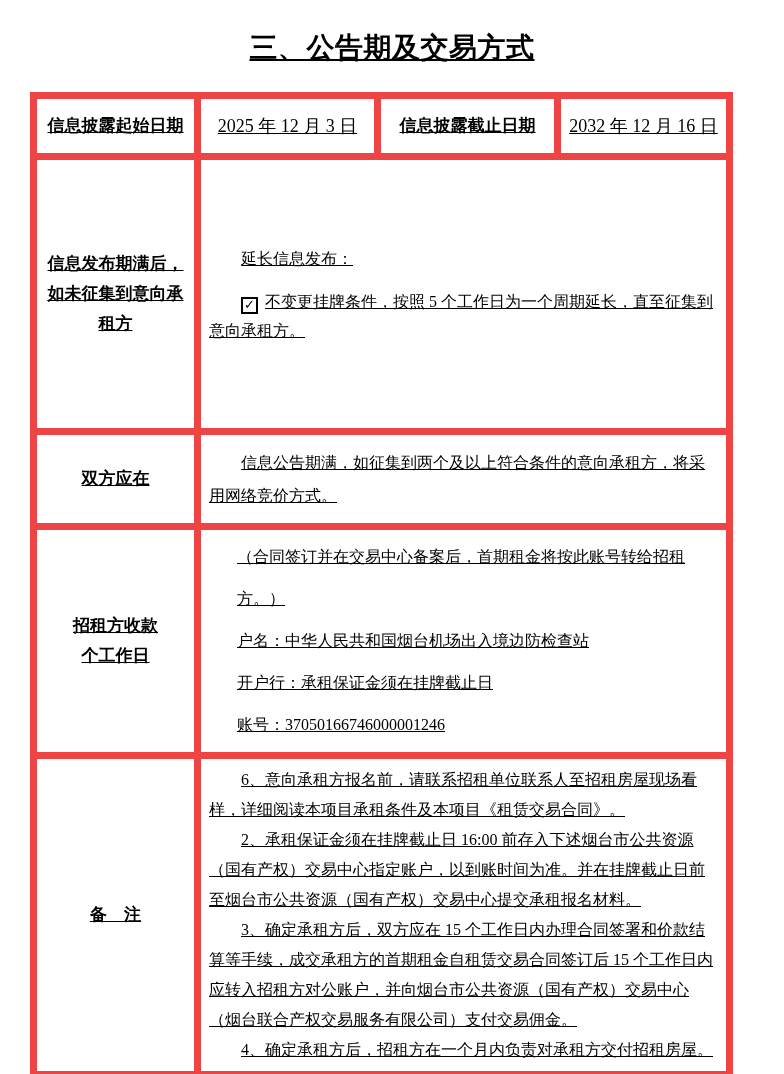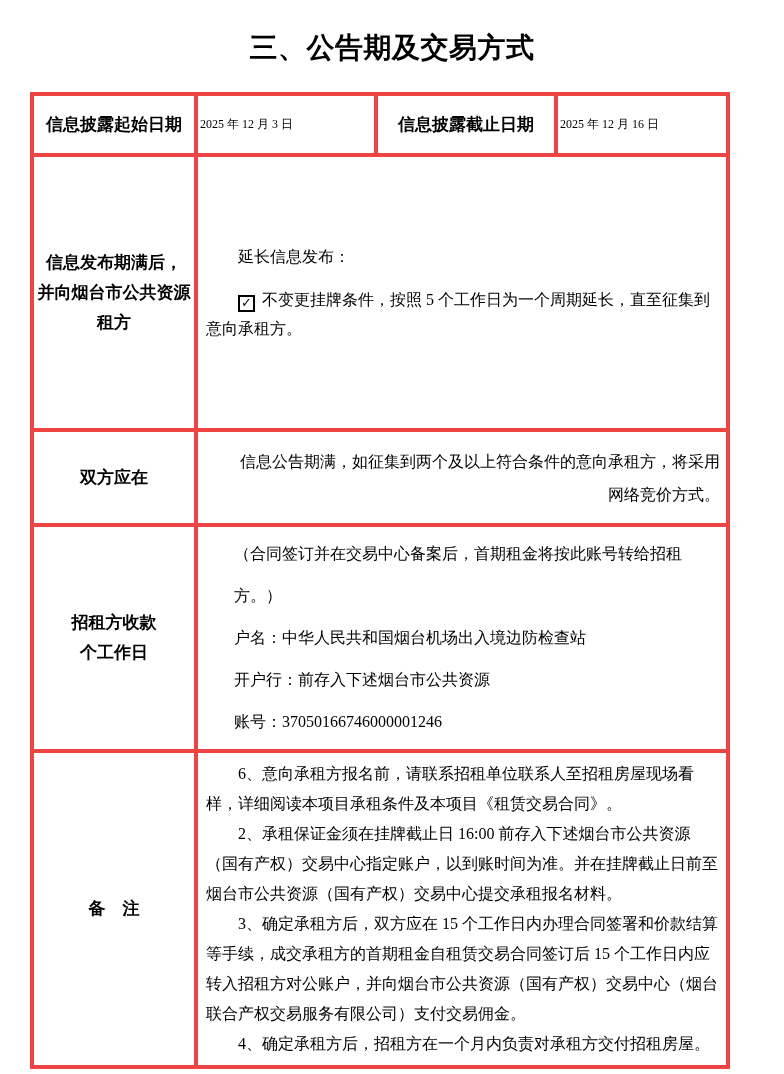--- a/index.html
+++ b/index.html
@@ -9,38 +9,39 @@
     width: 784px;
     height: 1074px;
     font-family: "Liberation Serif", "DejaVu Serif", serif;
     color: #000000;
   }
   .page {
     position: relative;
     width: 784px;
     height: 1074px;
     overflow: hidden;
+    text-decoration: underline;
   }
   .title {
     margin: 33px 0 0 0;
     text-align: center;
     font-size: 28px;
     line-height: 30px;
     font-weight: bold;
     letter-spacing: 0.5px;
   }
   table.doc-table {
     border-collapse: collapse;
     table-layout: fixed;
     margin: 29px 0 0 30px;
     width: 696px;
     border: 4px solid #000000;
   }
   td {
-    border: 4px solid #ef4444;
+    border: 7px solid #ef4444;
     vertical-align: middle;
     overflow: hidden;
   }
   col.c1 { width: 164px; }
   col.c2 { width: 180px; }
   col.c3 { width: 180px; }
   col.c4 { width: 172px; }
   tr.r1 { height: 61px; }
   tr.r2 { height: 61px; }
   tr.r3 { height: 275px; }
@@ -49,36 +50,37 @@
   tr.r6 { height: 301px; }
   td.label {
     font-weight: bold;
     font-size: 17px;
     line-height: 30px;
     text-align: center;
     padding: 2px;
   }
   td.prewrap { white-space: pre-line; }
   td.value {
-    font-size: 12px;
+    font-size: 18px;
+    text-align: center;
     padding: 2px;
   }
   td.content {
     font-size: 16px;
     text-align: left;
     padding: 6px 6px 6px 8px;
   }
   p.para {
     margin: 0;
     line-height: 30px;
   }
   p.indent { text-indent: 2em; }
   tr.r3 p.para { line-height: 29px; }
   tr.r3 p.para-intro { margin-bottom: 14px; }
-  tr.r4 p.para { line-height: 33px; text-align: right; }
+  tr.r4 p.para { line-height: 33px; }
   td.account { padding-left: 36px; }
   td.account p.para { line-height: 42px; }
   td.remarks p.para { line-height: 30px; }
   .checkbox {
     display: inline-block;
     width: 13px;
     height: 13px;
     border: 2px solid #000000;
     font-family: "DejaVu Sans", sans-serif;
     font-size: 13px;
@@ -102,48 +104,48 @@
         <col class="c2">
         <col class="c3">
         <col class="c4">
     </colgroup>
 
     <tbody>
         <tr class="r1">
       <td class="label">信息披露起始日期</td>
       <td class="value">2025 年 12 月 3 日</td>
       <td class="label">信息披露截止日期</td>
-      <td class="value">2025 年 12 月 16 日</td>
+      <td class="value">2032 年 12 月 16 日</td>
     </tr>
 
 
     <tr class="r3">
       <td class="label prewrap">信息发布期满后，
-并向烟台市公共资源
+如未征集到意向承
 租方</td>
       <td class="content" colspan="3">
         <p class="para indent para-intro">延长信息发布：</p>
         <p class="para indent"><span class="checkbox">✓</span><span>不变更挂牌条件，按照 5 个工作日为一个周期延长，直至征集到意向承租方。</span></p>
       </td>
     </tr>
 
     <tr class="r4">
       <td class="label">双方应在</td>
       <td class="content" colspan="3">
         <p class="para indent">信息公告期满，如征集到两个及以上符合条件的意向承租方，将采用网络竞价方式。</p>
       </td>
     </tr>
 
     <tr class="r5">
       <td class="label prewrap">招租方收款
 个工作日</td>
       <td class="content account" colspan="3">
         <p class="para">（合同签订并在交易中心备案后，首期租金将按此账号转给招租方。）</p>
         <p class="para">户名：中华人民共和国烟台机场出入境边防检查站</p>
-        <p class="para">开户行：前存入下述烟台市公共资源</p>
+        <p class="para">开户行：承租保证金须在挂牌截止日</p>
         <p class="para">账号：37050166746000001246</p>
       </td>
     </tr>
 
     <tr class="r6">
       <td class="label">备　注</td>
       <td class="content remarks" colspan="3">
         <p class="para indent">6、意向承租方报名前，请联系招租单位联系人至招租房屋现场看样，详细阅读本项目承租条件及本项目《租赁交易合同》。</p>
         <p class="para indent">2、承租保证金须在挂牌截止日 16:00 前存入下述烟台市公共资源（国有产权）交易中心指定账户，以到账时间为准。并在挂牌截止日前至烟台市公共资源（国有产权）交易中心提交承租报名材料。</p>
         <p class="para indent">3、确定承租方后，双方应在 15 个工作日内办理合同签署和价款结算等手续，成交承租方的首期租金自租赁交易合同签订后 15 个工作日内应转入招租方对公账户，并向烟台市公共资源（国有产权）交易中心（烟台联合产权交易服务有限公司）支付交易佣金。</p>

